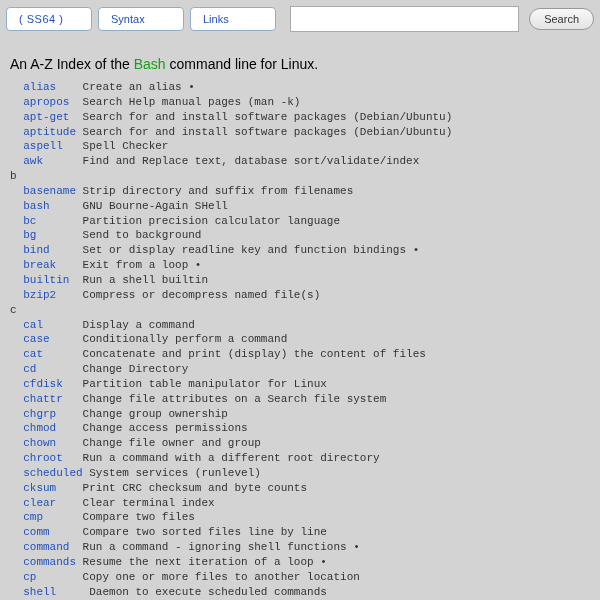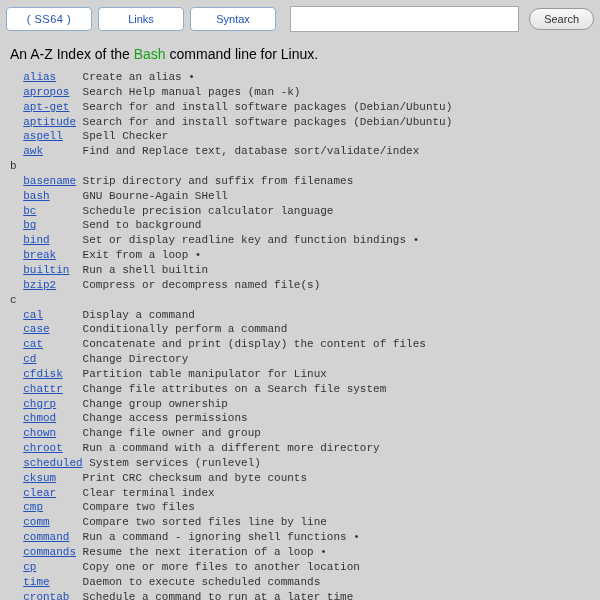--- a/index.html
+++ b/index.html
@@ -17,21 +17,20 @@
     gap: 6px;
   }
   .navbtn {
     display: inline-block;
     background: #fff;
     border: 1px solid #8faecb;
     border-radius: 4px;
     padding: 5px 12px;
     font-size: 11px;
     color: #2050c0;
-    text-align: center;
     min-width: 60px;
   }
   .navbtn.logo {
     font-family: Arial, sans-serif;
     letter-spacing: 0.5px;
   }
   .searchbox {
     flex: 1;
     margin-left: 8px;
     background: #fff;
@@ -45,80 +44,80 @@
     border: 1px solid #999;
     border-radius: 11px;
     padding: 4px 14px;
     font-size: 11px;
     color: #333;
     margin-left: 4px;
   }
   h1 {
     font-size: 14px;
     font-weight: normal;
-    margin: 8px 10px 8px 10px;
+    margin: 18px 10px 8px 10px;
   }
   h1 .bashword { color: #1a9e1a; }
   pre {
     margin: 0 10px;
     font-family: "Courier New", monospace;
     font-size: 11px;
     line-height: 1.35;
     color: #333;
     white-space: pre;
   }
-  .cmd { color: #2050c0; text-decoration: underline; }
+  .cmd { color: #2050c0; }
   .section-letter {
     color: #333;
   }
 </style>
 </head>
 <body>
 
 <div class="topbar">
   <a class="navbtn logo">( SS64 )</a>
+  <a class="navbtn">Syntax</a>
   <a class="navbtn">Links</a>
-  <a class="navbtn">Syntax</a>
   <input class="searchbox" type="text" placeholder="" style="">
   <button class="searchbtn">Search</button>
 </div>
 
 <h1>
   <span>An A-Z Index of the </span><span class="bashword">Bash</span><span> command line for Linux.</span>
 </h1>
 
 <pre id="listing">  <span class="cmd">alias</span><span>    Create an alias •
 </span>  <span class="cmd">apropos</span><span>  Search Help manual pages (man -k)
 </span>  <span class="cmd">apt-get</span><span>  Search for and install software packages (Debian/Ubuntu)
 </span>  <span class="cmd">aptitude</span><span> Search for and install software packages (Debian/Ubuntu)
 </span>  <span class="cmd">aspell</span><span>   Spell Checker
 </span>  <span class="cmd">awk</span><span>      Find and Replace text, database sort/validate/index
 </span><span class="section-letter">b
 </span>  <span class="cmd">basename</span><span> Strip directory and suffix from filenames
 </span>  <span class="cmd">bash</span><span>     GNU Bourne-Again SHell
-</span>  <span class="cmd">bc</span><span>       Schedule precision calculator language
+</span>  <span class="cmd">bc</span><span>       Partition precision calculator language
 </span>  <span class="cmd">bg</span><span>       Send to background
 </span>  <span class="cmd">bind</span><span>     Set or display readline key and function bindings •
 </span>  <span class="cmd">break</span><span>    Exit from a loop •
 </span>  <span class="cmd">builtin</span><span>  Run a shell builtin
 </span>  <span class="cmd">bzip2</span><span>    Compress or decompress named file(s)
 </span><span class="section-letter">c
 </span>  <span class="cmd">cal</span><span>      Display a command
 </span>  <span class="cmd">case</span><span>     Conditionally perform a command
 </span>  <span class="cmd">cat</span><span>      Concatenate and print (display) the content of files
 </span>  <span class="cmd">cd</span><span>       Change Directory
 </span>  <span class="cmd">cfdisk</span><span>   Partition table manipulator for Linux
 </span>  <span class="cmd">chattr</span><span>   Change file attributes on a Search file system
 </span>  <span class="cmd">chgrp</span><span>    Change group ownership
 </span>  <span class="cmd">chmod</span><span>    Change access permissions
 </span>  <span class="cmd">chown</span><span>    Change file owner and group
-</span>  <span class="cmd">chroot</span><span>   Run a command with a different more directory
+</span>  <span class="cmd">chroot</span><span>   Run a command with a different root directory
 </span>  <span class="cmd">scheduled</span><span> System services (runlevel)
 </span>  <span class="cmd">cksum</span><span>    Print CRC checksum and byte counts
 </span>  <span class="cmd">clear</span><span>    Clear terminal index
 </span>  <span class="cmd">cmp</span><span>      Compare two files
 </span>  <span class="cmd">comm</span><span>     Compare two sorted files line by line
 </span>  <span class="cmd">command</span><span>  Run a command - ignoring shell functions •
 </span>  <span class="cmd">commands</span><span> Resume the next iteration of a loop •
 </span>  <span class="cmd">cp</span><span>       Copy one or more files to another location
-</span>  <span class="cmd">time</span><span>     Daemon to execute scheduled commands
+</span>  <span class="cmd">shell</span><span>     Daemon to execute scheduled commands
 </span>  <span class="cmd">crontab</span><span>  Schedule a command to run at a later time
 </span>                    </pre>
 
 </body></html>

